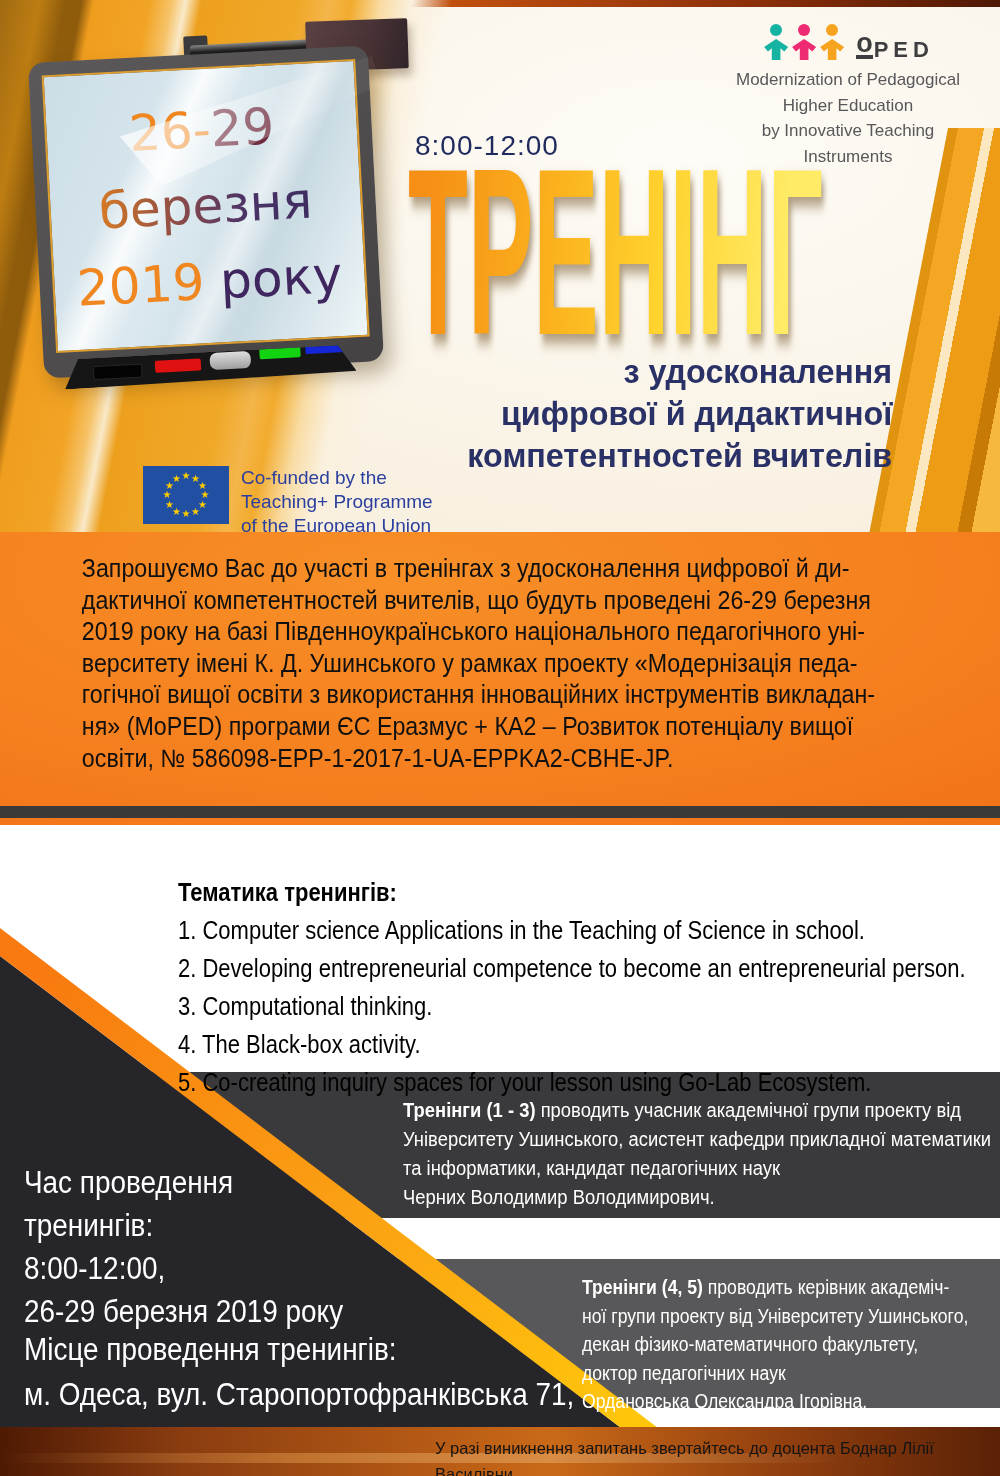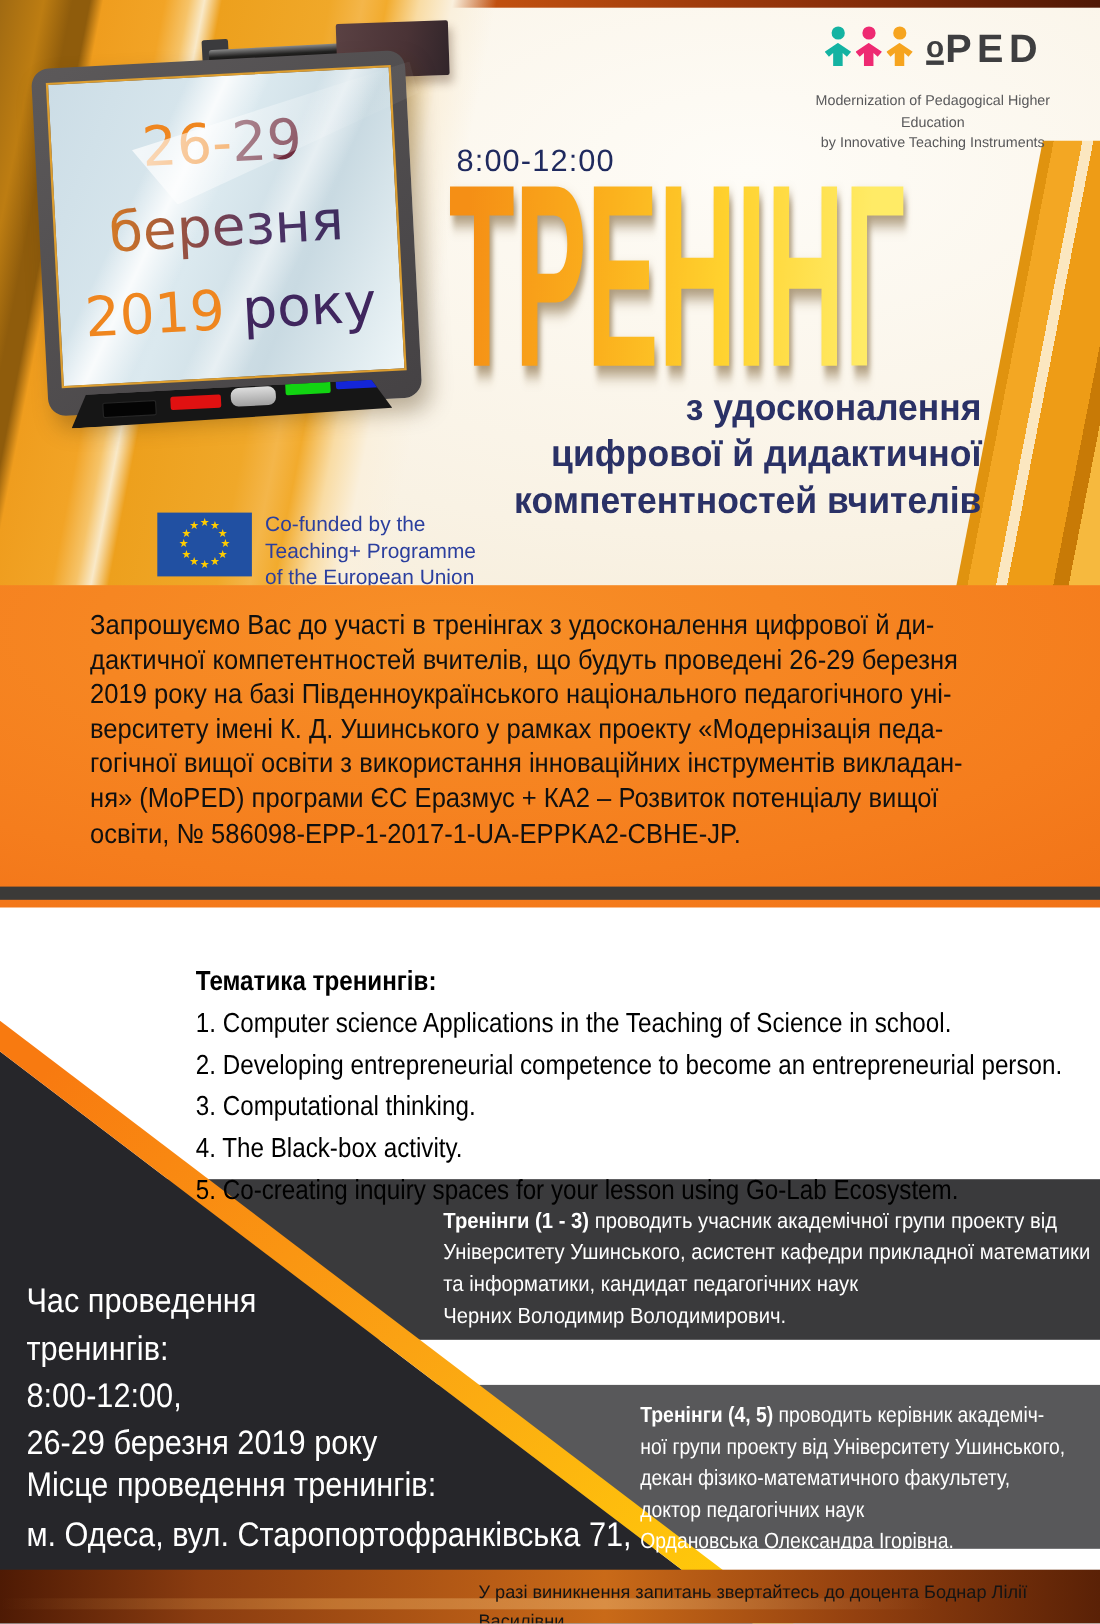--- a/index.html
+++ b/index.html
@@ -62,22 +62,22 @@
   .moped{position:absolute;right:24px;top:24px;width:256px;text-align:center;}
   .moped-mark{display:flex;justify-content:center;align-items:flex-end;}
   .person{position:relative;width:24px;height:36px;margin:0 2px;}
   .person::before{content:"";position:absolute;top:0;left:50%;margin-left:-6px;width:12px;height:12px;
         border-radius:50%;background:currentColor;}
   .person::after{content:"";position:absolute;bottom:0;left:0;width:24px;height:21px;background:currentColor;
         clip-path:polygon(50% 0,100% 38%,84% 60%,68% 44%,68% 100%,32% 100%,32% 44%,16% 60%,0 38%);}
   .p-teal{color:#14b3a2;} .p-pink{color:#ee2a72;} .p-orange{color:#f6a41f;}
   .moped-word{display:flex;align-items:flex-end;font-weight:bold;color:#3e3e40;margin-left:6px;}
   .moped-o{font-size:27px;line-height:.85;border-bottom:4px solid #3e3e40;margin:0 1px 1px 4px;}
-  .moped-rest{font-size:36px;line-height:.9;letter-spacing:5px;}
-  .moped-tagline{font-size:13px;color:#58585a;line-height:1.5;margin-top:21px;}
+  .moped-rest{font-size:22px;line-height:.9;letter-spacing:5px;}
+  .moped-tagline{font-size:17px;color:#58585a;line-height:1.5;margin-top:7px;}
 
   
   .time{position:absolute;left:415px;top:130px;font-size:28px;color:#1f2a5e;letter-spacing:1px;}
   .title{position:absolute;left:408px;top:134px;font-size:185px;font-weight:bold;line-height:1;
         white-space:nowrap;transform:scale(.53,1.28);transform-origin:0 0;
         background:linear-gradient(100deg,#f58f15 5%,#fbb11d 35%,#ffd22e 60%,#ffeb66 90%);
         -webkit-background-clip:text;background-clip:text;color:transparent;
         filter:drop-shadow(5px 7px 5px rgba(95,62,10,.5));}
   .subtitle{position:absolute;right:108px;top:350px;text-align:right;font-size:34px;font-weight:bold;
         color:#2a3166;line-height:1.24;transform:scaleX(.95);transform-origin:100% 0;}

